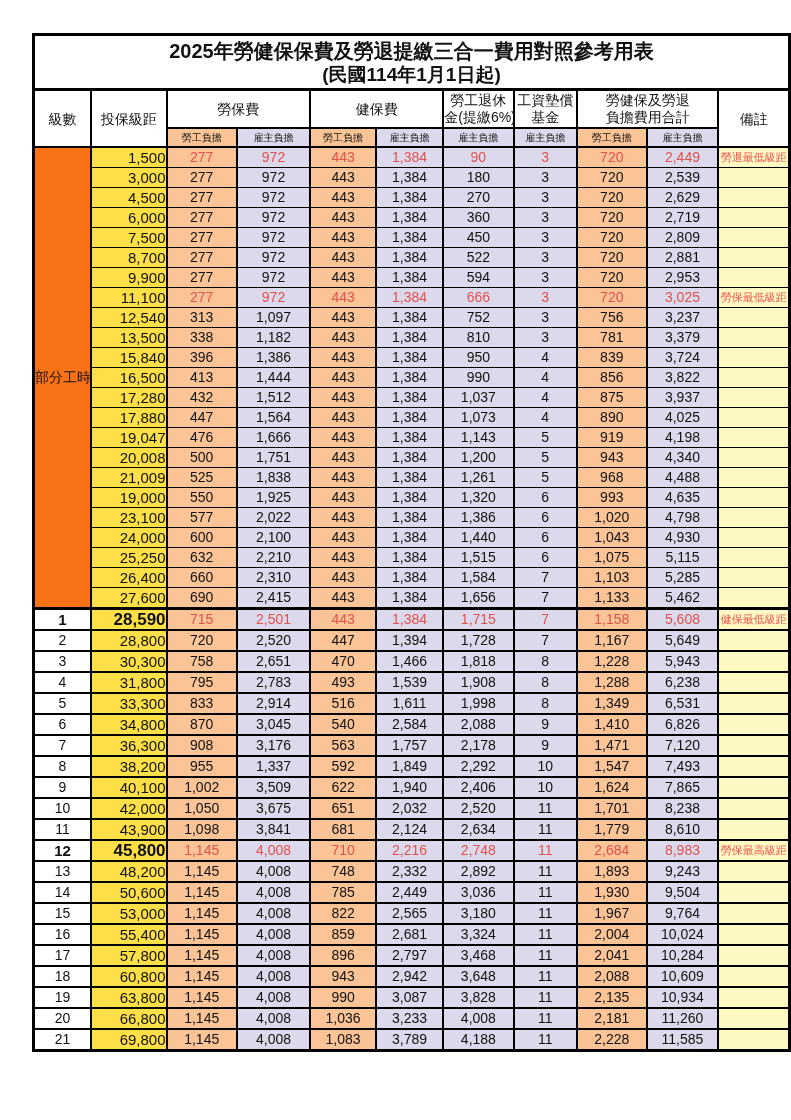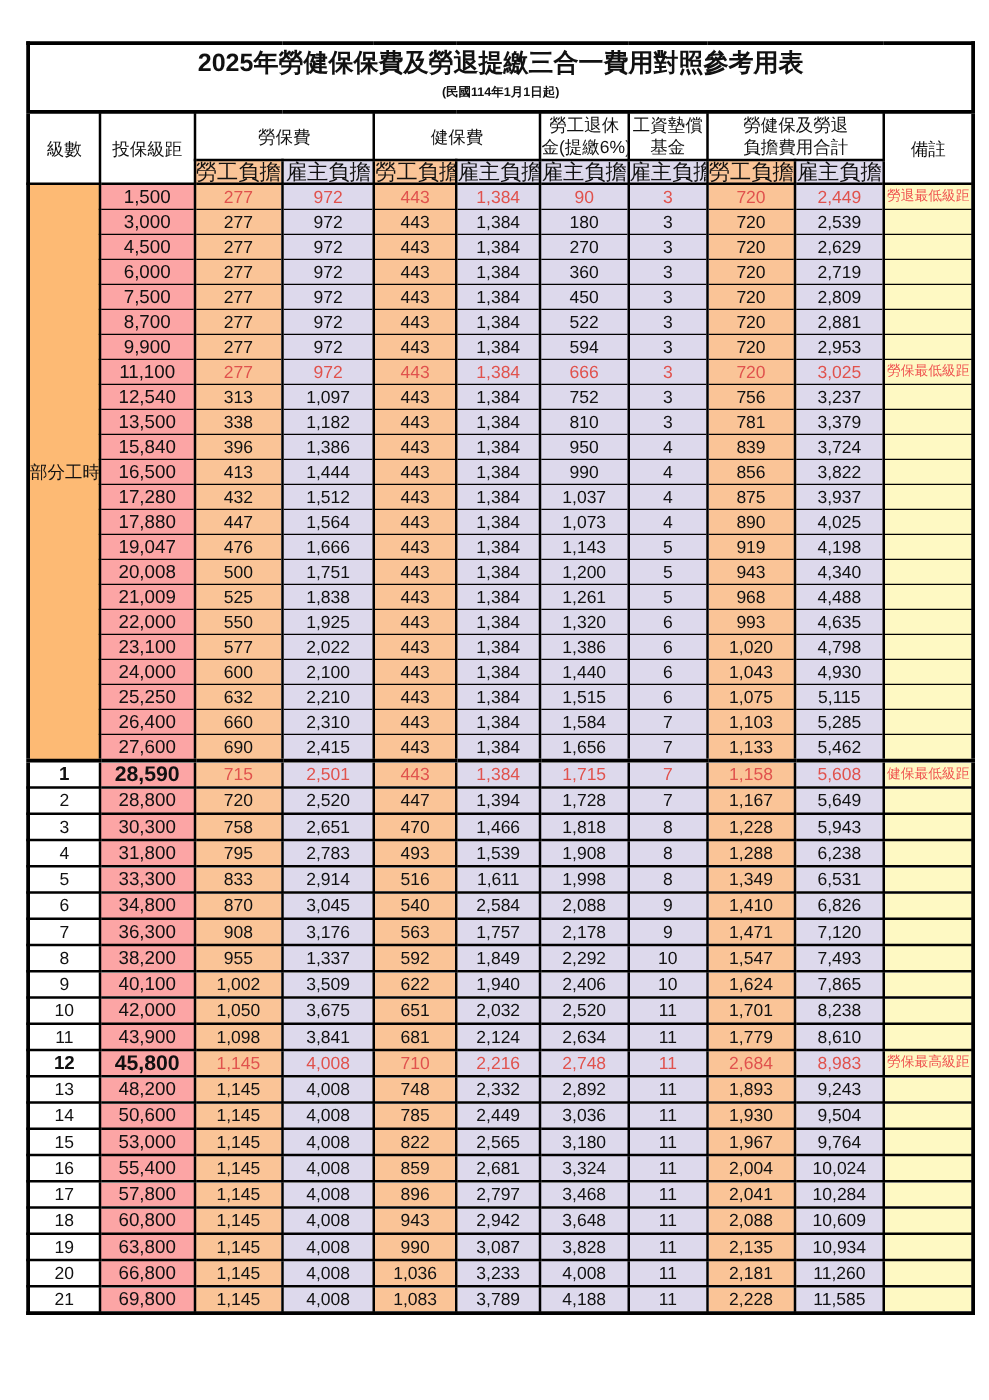--- a/index.html
+++ b/index.html
@@ -1,47 +1,47 @@
 <!DOCTYPE html>
 <html style="--emp: #FAC497; --er: #DDD9EC; --red: #E0524D; --red2: #EF5350; --grid: #000000;"><head>
 <meta charset="utf-8">
 <style>
   html,body{margin:0;padding:0;}
   body{
     width:791px;height:1120px;background:#ffffff;position:relative;
     font-family:"Liberation Sans","DejaVu Sans",sans-serif;
     -webkit-font-smoothing:antialiased;
   }
-  .sheet{position:absolute;left:21px;top:33px;width:759px;}
+  .sheet{position:absolute;left:32px;top:33px;width:759px;}
   table{
     border-collapse:collapse;table-layout:fixed;width:100%;
     border:3px solid var(--grid,#000);
   }
   th,td{
     border:2px solid var(--grid,#000);
     text-align:center;vertical-align:middle;
     padding:0;margin:0;overflow:hidden;white-space:nowrap;
     font-weight:normal;color:#111;
   }
   
   .title-cell{border-bottom:3px solid var(--grid,#000);height:52px;background:#fff;}
   .title-cell .t1{font-size:20px;font-weight:bold;line-height:26px;}
-  .title-cell .t2{font-size:10px;font-weight:bold;line-height:22px;}
+  .title-cell .t2{font-size:19px;font-weight:bold;line-height:22px;}
   
   .hdrB th{height:36px;font-size:14px;line-height:17px;background:#fff;}
   .hdrB th.single{line-height:36px;}
-  .hdrC th{height:17px;font-size:17px;line-height:17px;}
+  .hdrC th{height:17px;font-size:10px;line-height:17px;}
   .emp{background:var(--emp,#FAC497);}
   .er{background:var(--er,#DDD9EC);}
   
   td{height:19px;font-size:14px;line-height:19px;}
   td.level{font-size:14px;background:#fff;}
-  td.bracket{font-size:15px;background:#fca5a5;}
+  td.bracket{font-size:15px;background:#fde047;text-align:right;}
   td.remark{font-size:11px;background:#fef9c3;color:#fff0;}
-  td.pt-label{font-size:14px;background:#fdba74;}
+  td.pt-label{font-size:14px;background:#f97316;}
   tr.pt td{border-top-width:1px;border-bottom-width:1px;}
   tr.lvl td{border-top-width:2px;border-bottom-width:2px;}
   tr.sec td{border-top:3px solid var(--grid,#000);}
   tr.boldrow td.bracket{font-weight:bold;font-size:17px;}
   tr.boldrow td.level{font-weight:bold;font-size:15px;}
   tr.red td.val{color:var(--red,#E0524D);}
   tr.red td.remark{color:var(--red2,#EF5350);}
   td.remark{color:var(--red2,#EF5350);}
 </style>
 </head>
@@ -299,21 +299,21 @@
           <td class="val er">1,838</td>
           <td class="val emp">443</td>
           <td class="val er">1,384</td>
           <td class="val er">1,261</td>
           <td class="val er">5</td>
           <td class="val emp">968</td>
           <td class="val er">4,488</td>
           <td class="remark"></td>
         </tr>
         <tr class="pt">
-          <td class="bracket">22,000</td>
+          <td class="bracket">19,000</td>
           <td class="val emp">550</td>
           <td class="val er">1,925</td>
           <td class="val emp">443</td>
           <td class="val er">1,384</td>
           <td class="val er">1,320</td>
           <td class="val er">6</td>
           <td class="val emp">993</td>
           <td class="val er">4,635</td>
           <td class="remark"></td>
         </tr>

